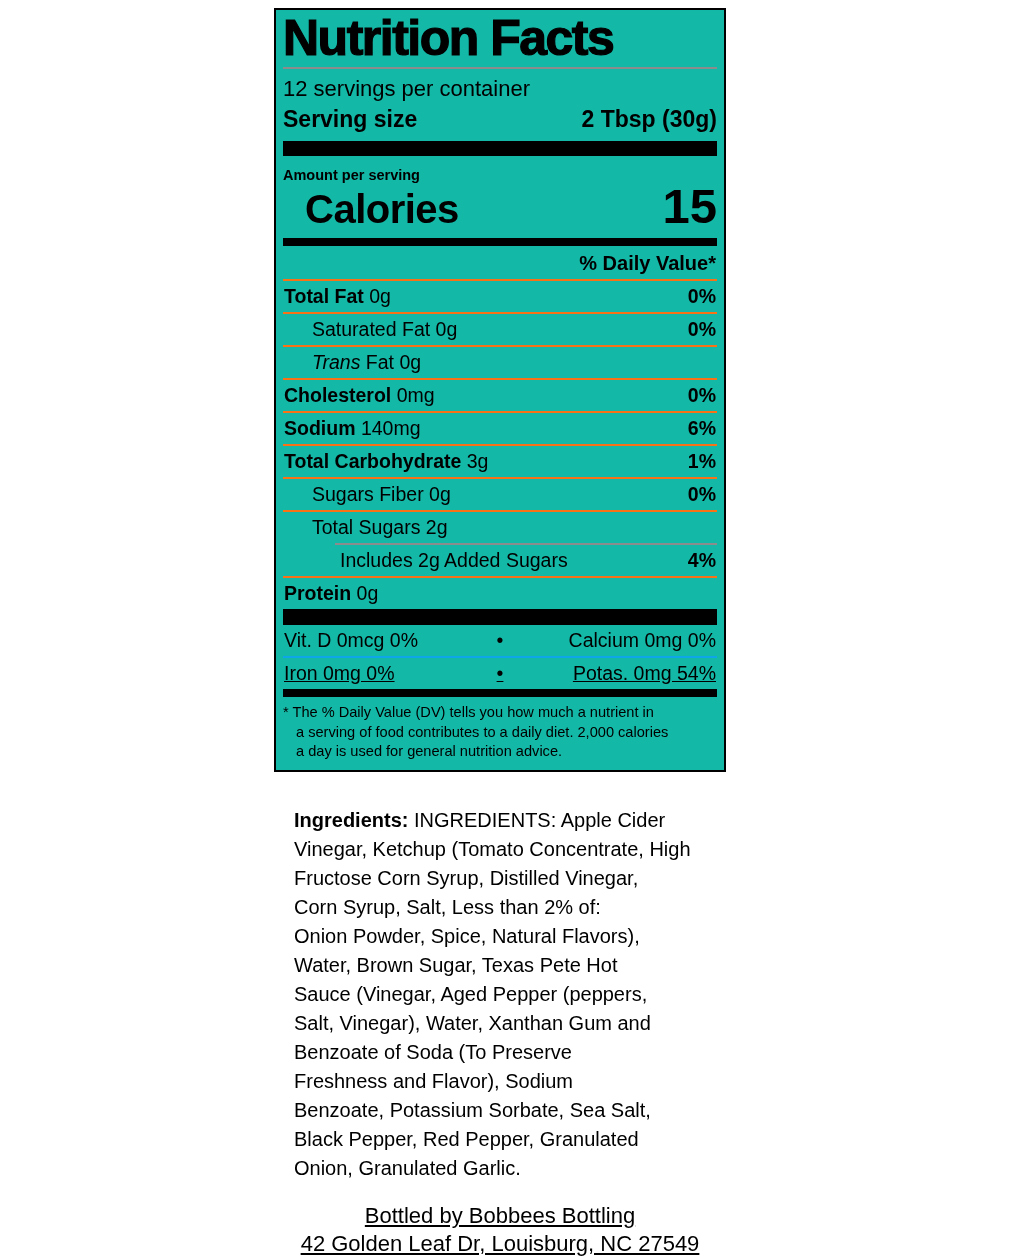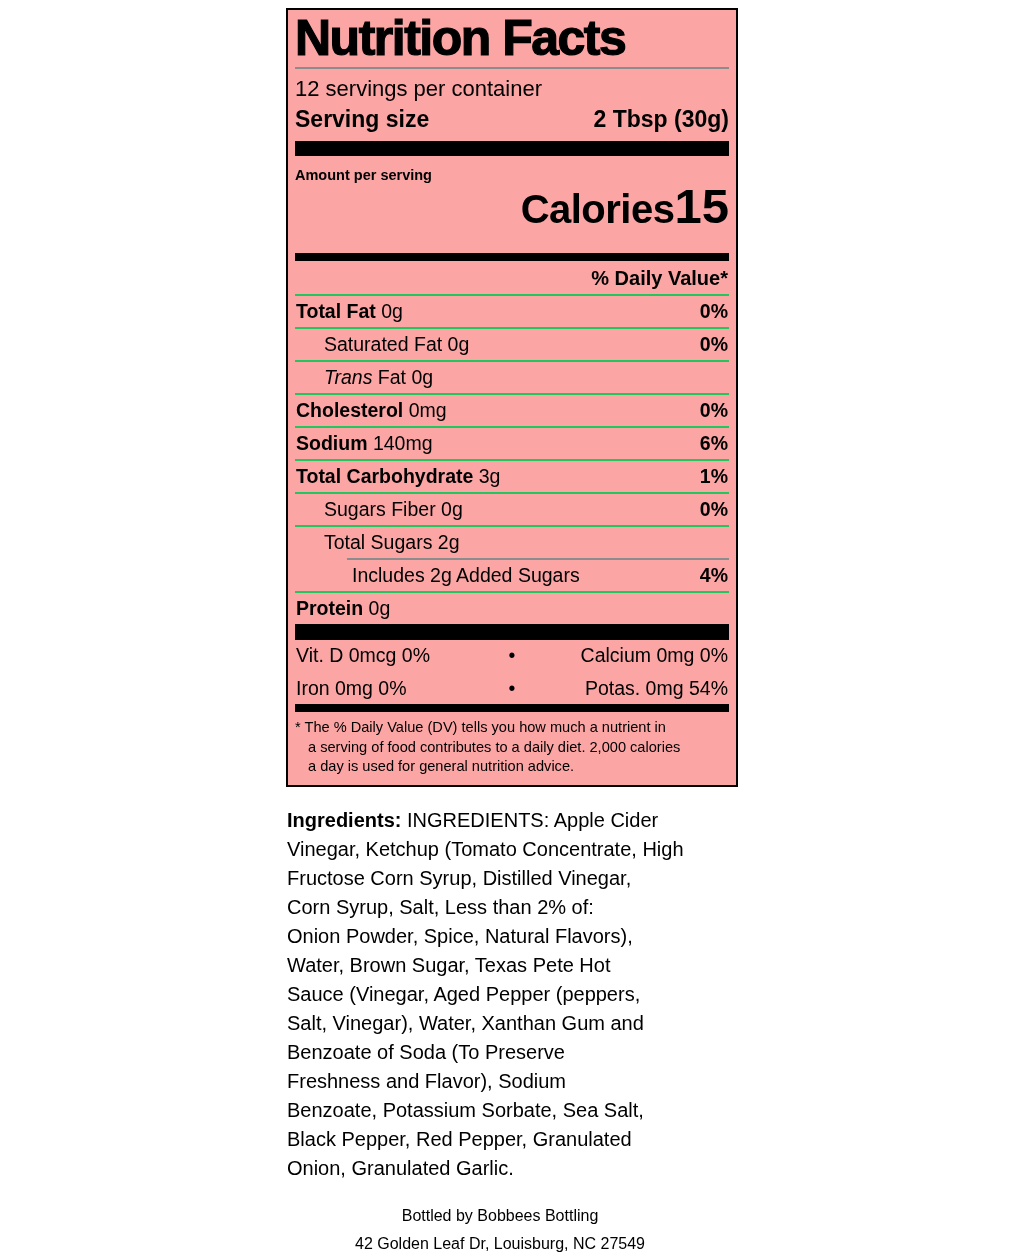--- a/index.html
+++ b/index.html
@@ -4,79 +4,80 @@
 <style>
   * { margin:0; padding:0; box-sizing:border-box; }
   html,body { background:#fff; }
   body {
     width:1024px; height:1260px; position:relative;
     font-family:"Liberation Sans","DejaVu Sans",sans-serif;
     color:#000; overflow:hidden;
   }
   
   .nf {
-    position:absolute; left:286px; top:8px; width:452px;
-    border:2px solid #000; background:#fca5a5; padding:2px 7px 6px;
+    position:absolute; left:274px; top:8px; width:452px;
+    border:2px solid #000; background:#14b8a6; padding:2px 7px 6px;
   }
   .nf-title {
     font-size:50px; font-weight:bold; letter-spacing:-1.5px;
     line-height:52px; -webkit-text-stroke:1.2px #000; white-space:nowrap;
   }
   .hr  { height:2px; background:#8c8c8c; margin-top:3px; }
   .nf-servings { font-size:22px; line-height:28px; padding-top:6px; }
   .nf-ssrow {
     display:flex; justify-content:space-between; align-items:flex-end;
     font-size:23px; font-weight:bold; line-height:28px; padding:2px 0 8px;
   }
   .bar    { background:#000; }
   .bar-lg { height:15px; }
   .bar-md { height:8px; }
   .bar-xl { height:16px; }
   .nf-aps { font-size:14.5px; font-weight:bold; line-height:17px; padding-top:11px; }
   .nf-calrow {
-    display:flex; justify-content:flex-end; align-items:baseline;
-    padding-bottom:22px;
+    display:flex; justify-content:space-between; align-items:baseline;
+    padding-bottom:7px;
+    margin-left:22px;
   }
   .nf-cal-label { font-size:40px; font-weight:bold; letter-spacing:-0.5px; line-height:44px; }
   .nf-cal-value { font-size:49px; font-weight:bold; line-height:44px; }
   .nf-dvh { text-align:right; font-size:20px; font-weight:bold; line-height:18px; padding:8px 1px 7px; }
   .row {
     display:flex; justify-content:space-between; align-items:baseline;
     font-size:19.5px; line-height:22px; padding:4px 1px 5px;
-    border-top:2px solid #22c55e;
+    border-top:2px solid #f97316;
   }
   .row .dv { font-weight:bold; }
   .b  { font-weight:bold; }
   .it { font-style:italic; }
   .ind1 { padding-left:28px; }
   .ind2 { padding-left:56px; }
   .noline { border-top:none; }
   .hr-ind { height:2px; background:#8c8c8c; margin-left:52px; }
   .vrow {
     display:flex; align-items:baseline;
     font-size:19.5px; line-height:22px; padding:4px 1px 5px;
   }
   .vrow .l { flex:1; text-align:left; }
   .vrow .c { width:40px; text-align:center; }
   .vrow .r { flex:1; text-align:right; }
-  .vrow.lined { border-top:2px solid #fca5a5; }
+  .vrow.lined { border-top:2px solid #0ea5e9;text-decoration:underline; }
   .nf-foot {
     font-size:14.6px; line-height:19.6px; padding:6px 0 2px 13px;
     text-indent:-13px; white-space:pre-line;
   }
   
   .ingredients {
-    position:absolute; left:287px; top:806px; width:430px;
+    position:absolute; left:294px; top:806px; width:430px;
     font-size:20px; line-height:29px;
   }
   .ingredients .pre { white-space:pre-line; }
   
   .footer {
     position:absolute; left:0; top:1202px; width:1000px;
-    text-align:center; font-size:16px; line-height:27.5px;
+    text-align:center; font-size:22px; line-height:27.5px;text-decoration:underline;
   }
 </style>
 </head>
 <body>
 
 <div class="nf">
   <div class="nf-title">Nutrition Facts</div>
   <div class="hr"></div>
 
   <div class="nf-servings">12 servings per container</div>

